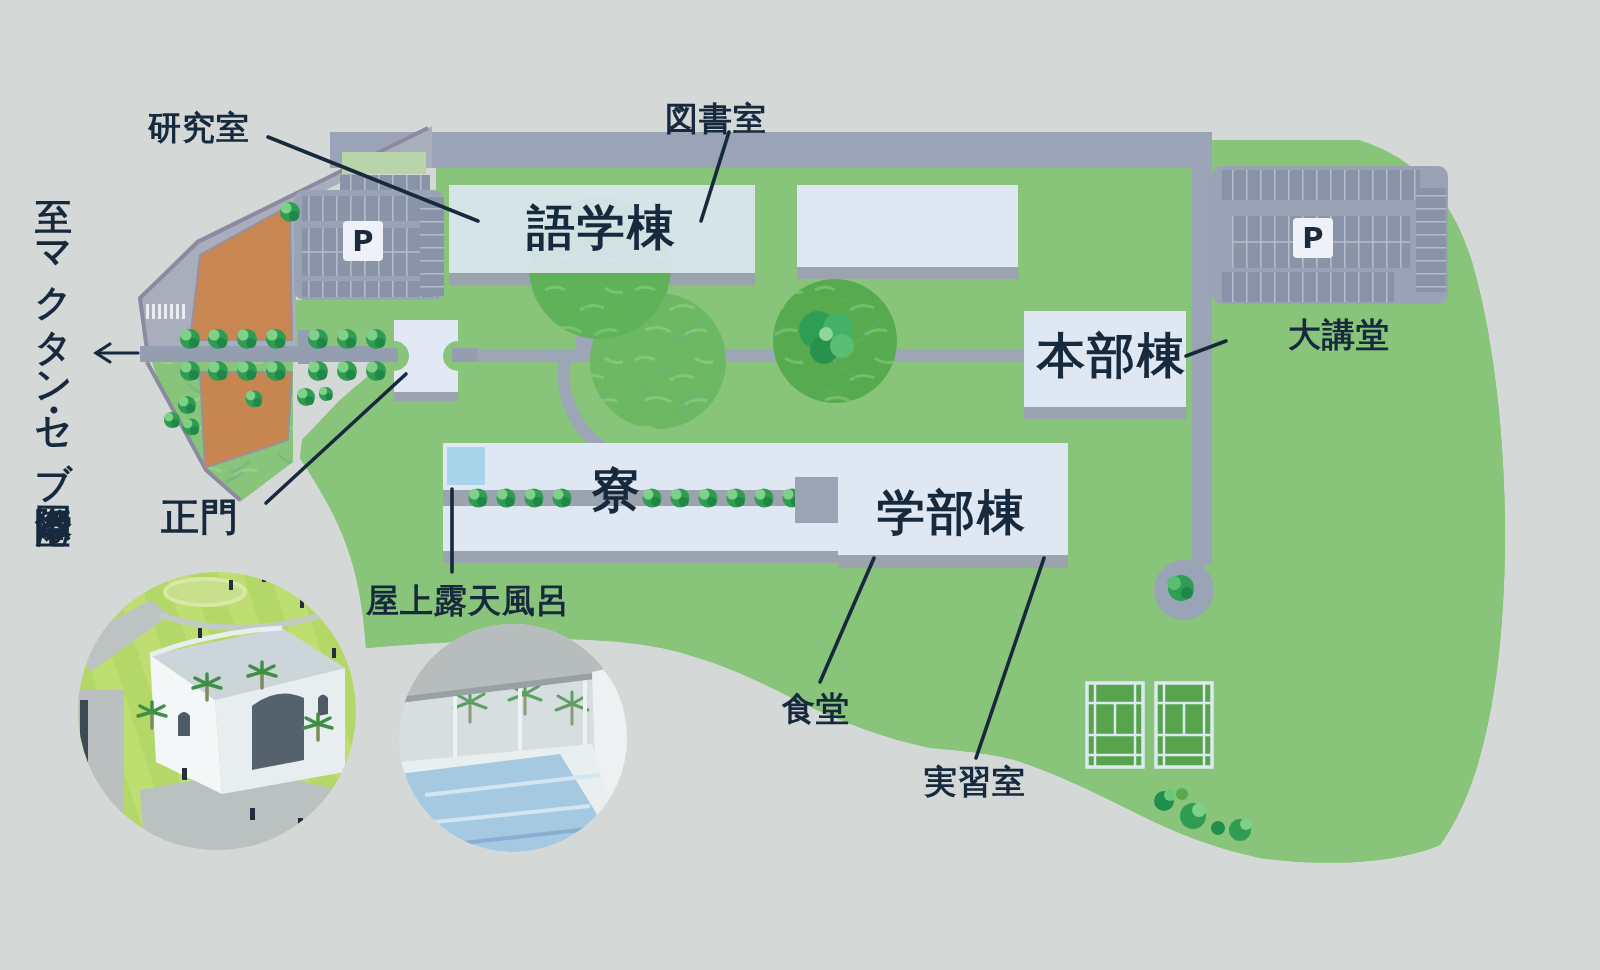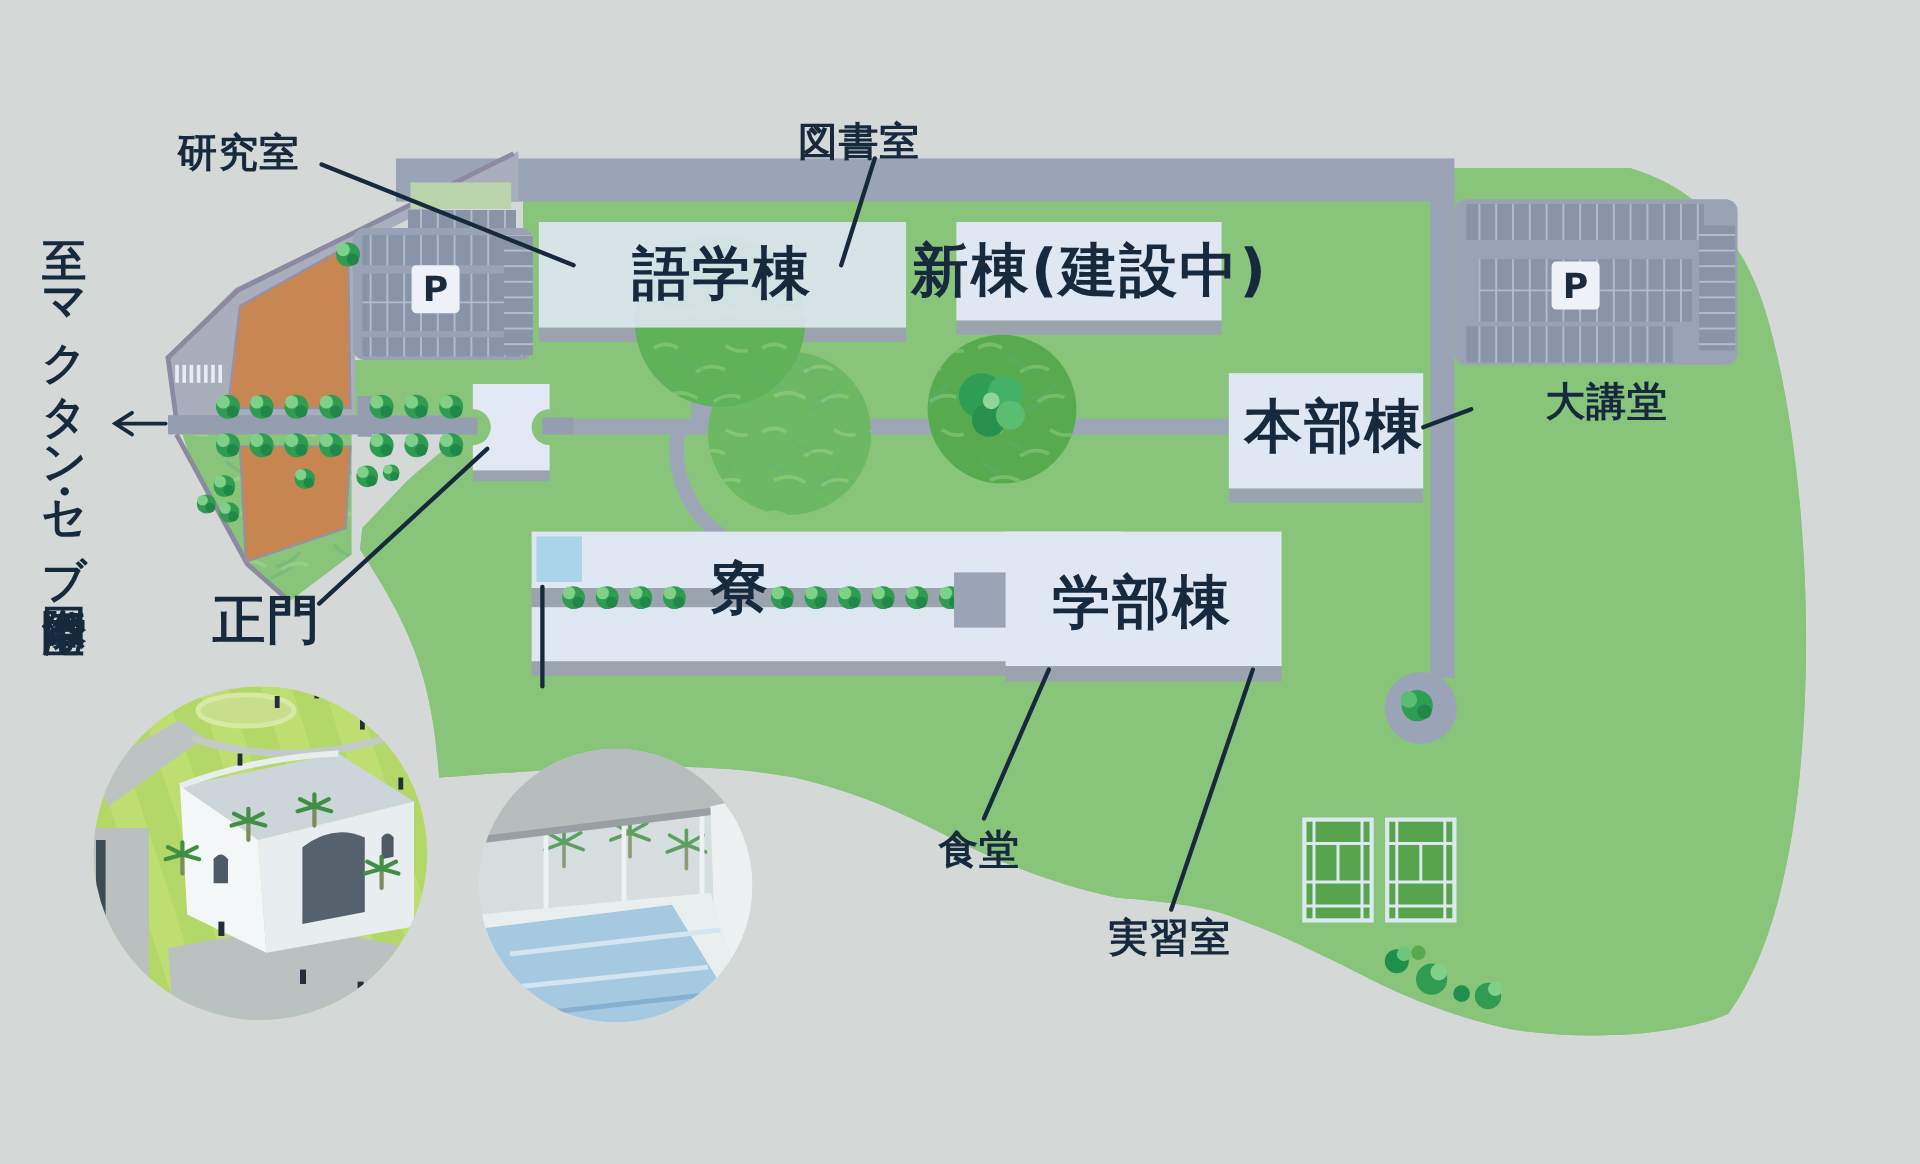--- a/index.html
+++ b/index.html
@@ -399,25 +399,25 @@
     <line x1="138" y1="353" x2="98" y2="353"></line>
     <path d="M110,344 L96,353 L110,362"></path>
   </g>
 </svg>
 
 <div id="airport-note">至 マクタン・セブ国際空港</div>
 
 <div class="lbl" style="left:199px;top:128px">研究室</div>
 <div class="lbl" style="left:716px;top:119px">図書室</div>
 <div class="lbl bld" style="left:602px;top:228px">語学棟</div>
-<div class="lbl bld" style="left:908px;top:226px">新棟(建設中)</div>
 <div class="lbl bld" style="left:1112px;top:356px">本部棟</div>
 <div class="lbl" style="left:1339px;top:335px">大講堂</div>
 <div class="lbl bld" style="left:617px;top:491px">寮</div>
-<div class="lbl bld" style="left:952px;top:502px">学部棟</div>
-<div class="lbl" style="left:222px;top:517px;font-size:44px">正門</div>
+<div class="lbl bld" style="left:952px;top:513px">学部棟</div>
+<div class="lbl" style="left:200px;top:517px;font-size:38px">正門</div>
+<div class="lbl" style="left:468px;top:601px">屋上露天風呂</div>
 <div class="lbl" style="left:816px;top:709px">食堂</div>
 <div class="lbl" style="left:975px;top:782px">実習室</div>
 
 <div class="badge" style="left:363px;top:241px">P</div>
 <div class="badge" style="left:1313px;top:238px">P</div>
 
 </div>
 
 </body></html>

